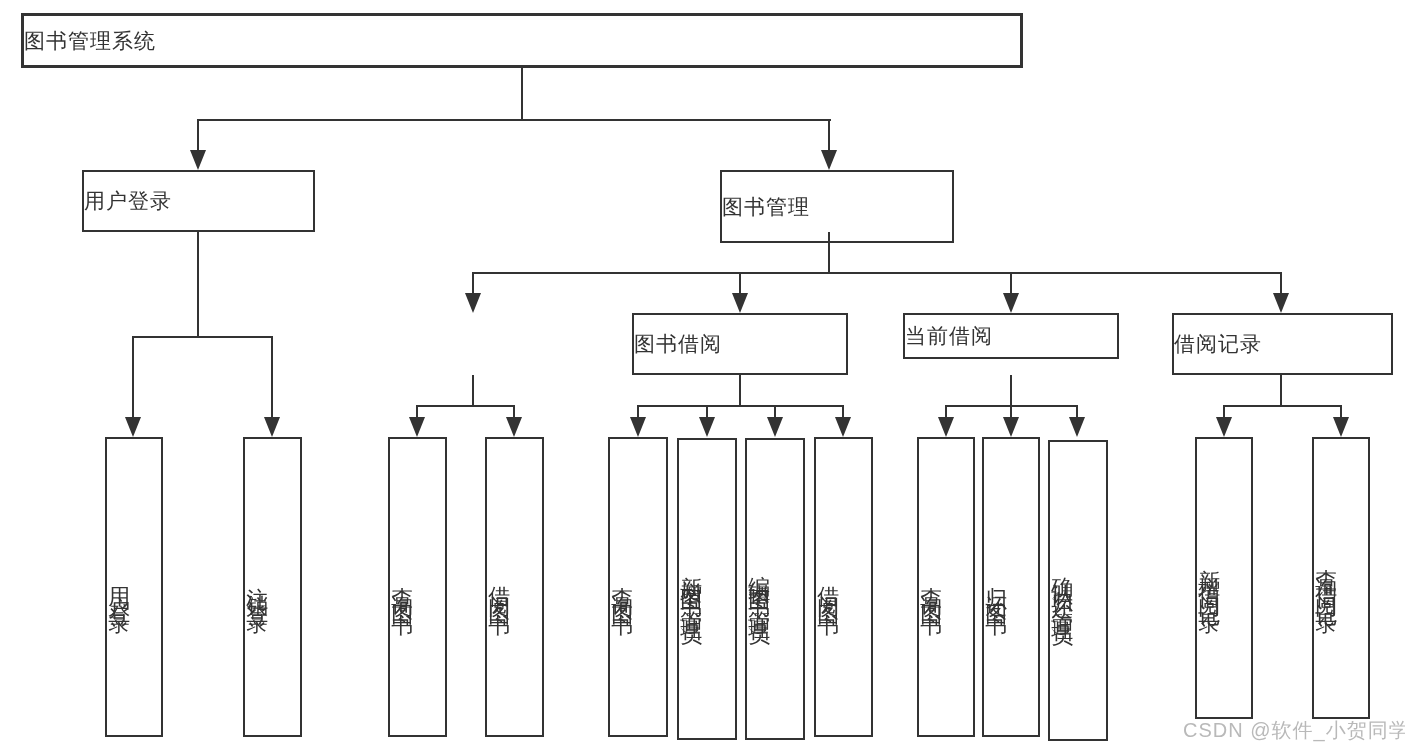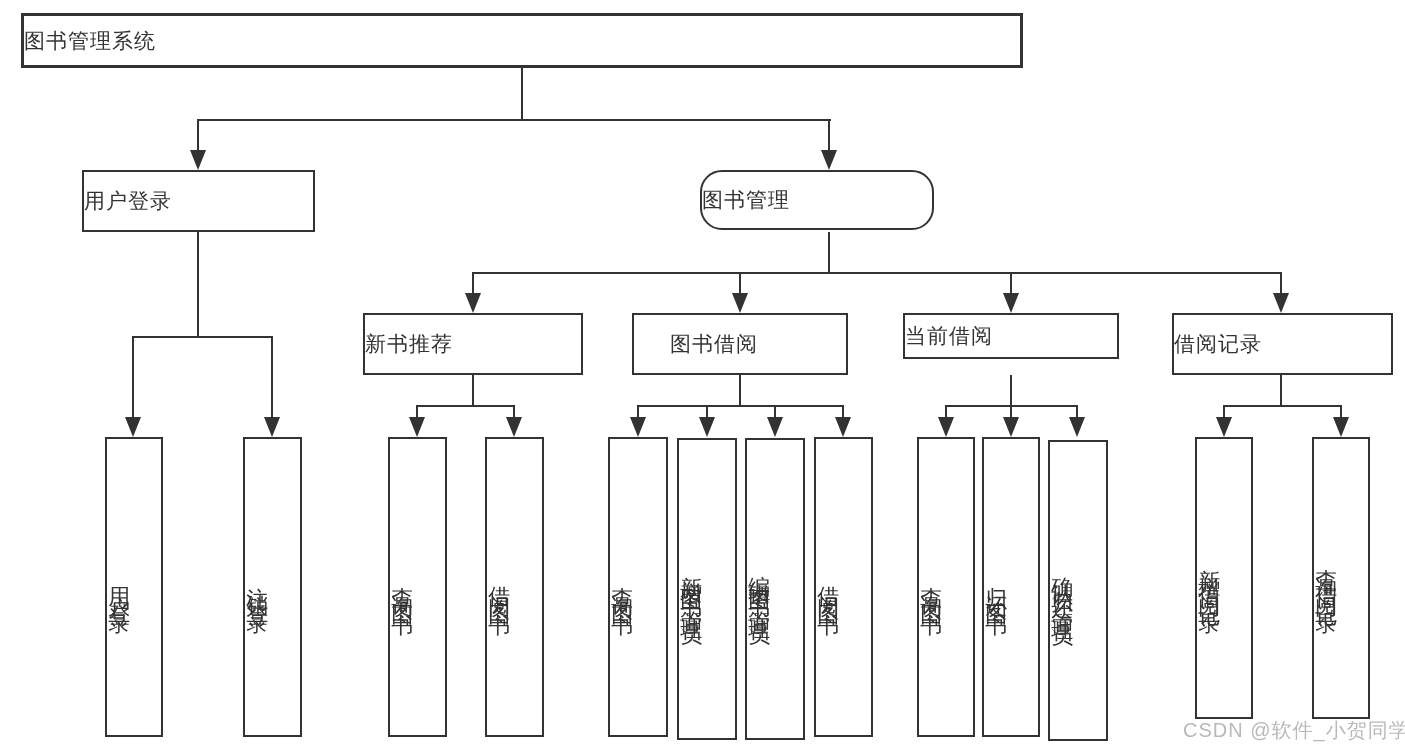--- a/index.html
+++ b/index.html
@@ -66,21 +66,21 @@
   <div class="v" style="left:521px;top:67px;height:53px;"></div>
   <div class="h" style="left:198px;top:119px;width:633px;"></div>
   <div class="v" style="left:197px;top:119px;height:32px;"></div>
   <div class="arr" style="left:190px;top:150px;"></div>
   <div class="v" style="left:828px;top:119px;height:32px;"></div>
   <div class="arr" style="left:821px;top:150px;"></div>
 
   <div class="box" style="left:82px;top:170px;width:233px;height:62px;">
     <span>用户登录</span>
   </div>
-  <div class="box" style="left:700px;top:170px;width:234px;height:60px;border-radius:22px;">
+  <div class="box" style="left:720px;top:170px;width:234px;height:73px;">
     <span>图书管理</span>
   </div>
 
   <div class="v" style="left:197px;top:232px;height:106px;"></div>
   <div class="h" style="left:133px;top:336px;width:140px;"></div>
   <div class="v" style="left:132px;top:336px;height:82px;"></div>
   <div class="arr" style="left:125px;top:417px;"></div>
   <div class="v" style="left:271px;top:336px;height:82px;"></div>
   <div class="arr" style="left:264px;top:417px;"></div>
 
@@ -88,24 +88,21 @@
   <div class="h" style="left:472px;top:272px;width:810px;"></div>
   <div class="v" style="left:472px;top:272px;height:22px;"></div>
   <div class="arr" style="left:465px;top:293px;"></div>
   <div class="v" style="left:739px;top:272px;height:22px;"></div>
   <div class="arr" style="left:732px;top:293px;"></div>
   <div class="v" style="left:1010px;top:272px;height:22px;"></div>
   <div class="arr" style="left:1003px;top:293px;"></div>
   <div class="v" style="left:1280px;top:272px;height:22px;"></div>
   <div class="arr" style="left:1273px;top:293px;"></div>
 
-  <div class="box" style="left:363px;top:313px;width:220px;height:62px;">
-    <span>新书推荐</span>
-  </div>
-  <div class="box" style="left:632px;top:313px;width:216px;height:62px;padding-left:36px;">
+  <div class="box" style="left:632px;top:313px;width:216px;height:62px;">
     <span>图书借阅</span>
   </div>
   <div class="box" style="left:903px;top:313px;width:216px;height:46px;">
     <span>当前借阅</span>
   </div>
   <div class="box" style="left:1172px;top:313px;width:221px;height:62px;">
     <span>借阅记录</span>
   </div>
 
   <div class="v" style="left:472px;top:375px;height:32px;"></div>

